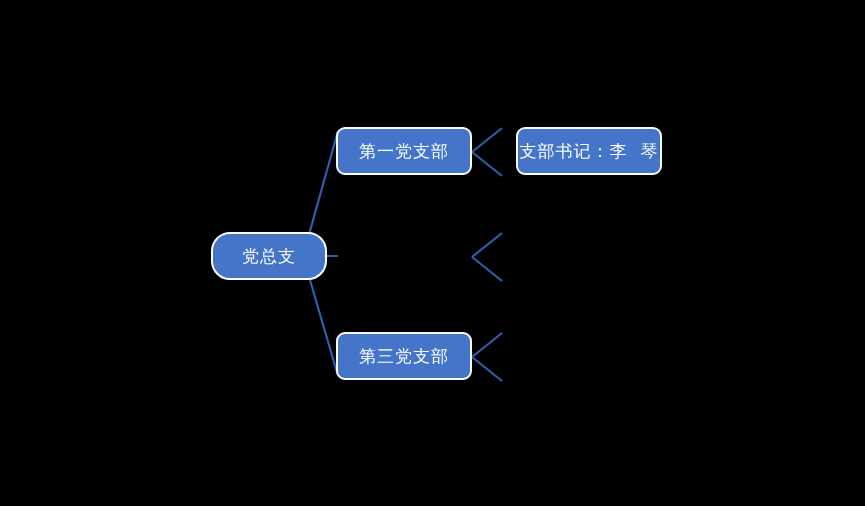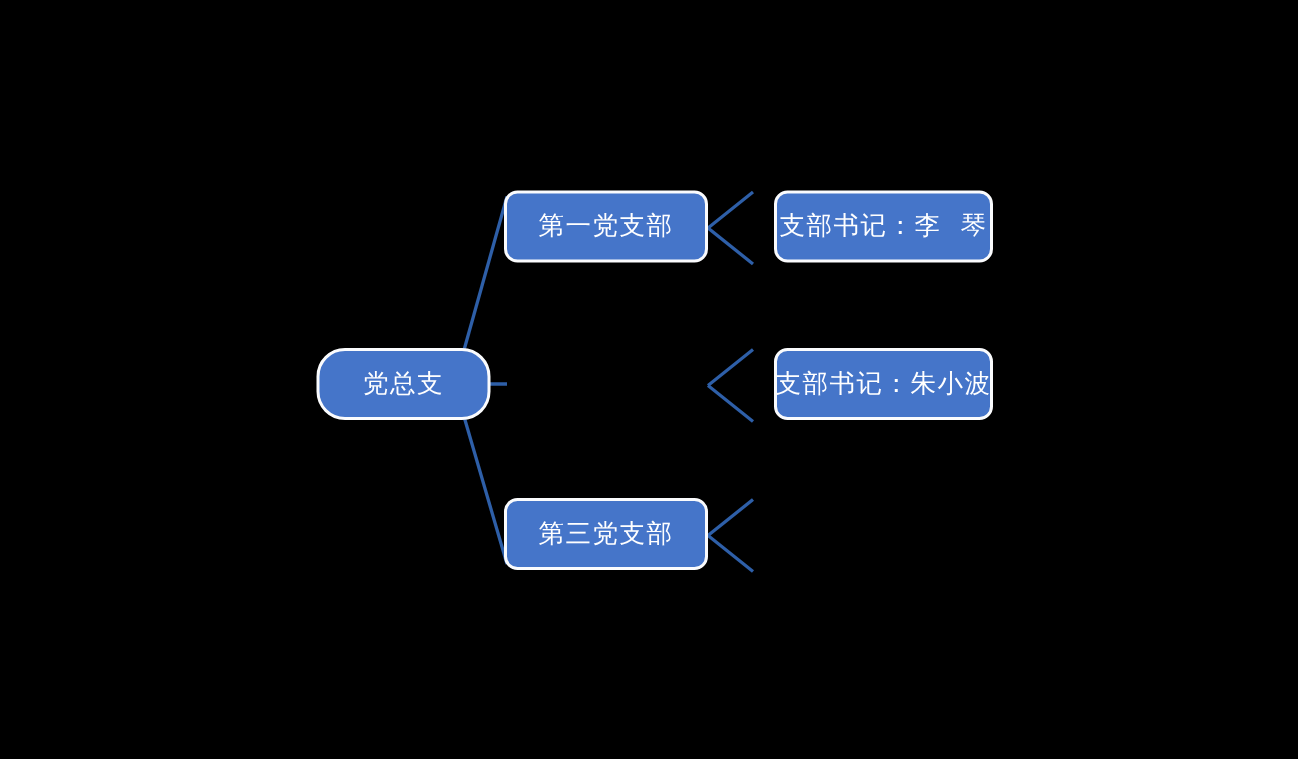--- a/index.html
+++ b/index.html
@@ -80,17 +80,16 @@
       <line x1="472" y1="357" x2="502" y2="333"></line>
       <line x1="472" y1="357" x2="502" y2="381"></line>
     </g>
   </svg>
 
   <div class="node node-root row-2">党总支</div>
 
   <div class="node node-branch row-1">第一党支部</div>
   <div class="node node-leaf row-1">支部书记：李  琴</div>
 
-  <div class="node node-leaf row-2">支部书记：朱小波</div>
 
   <div class="node node-branch row-3">第三党支部</div>
 
 </div>
 
 </body></html>

